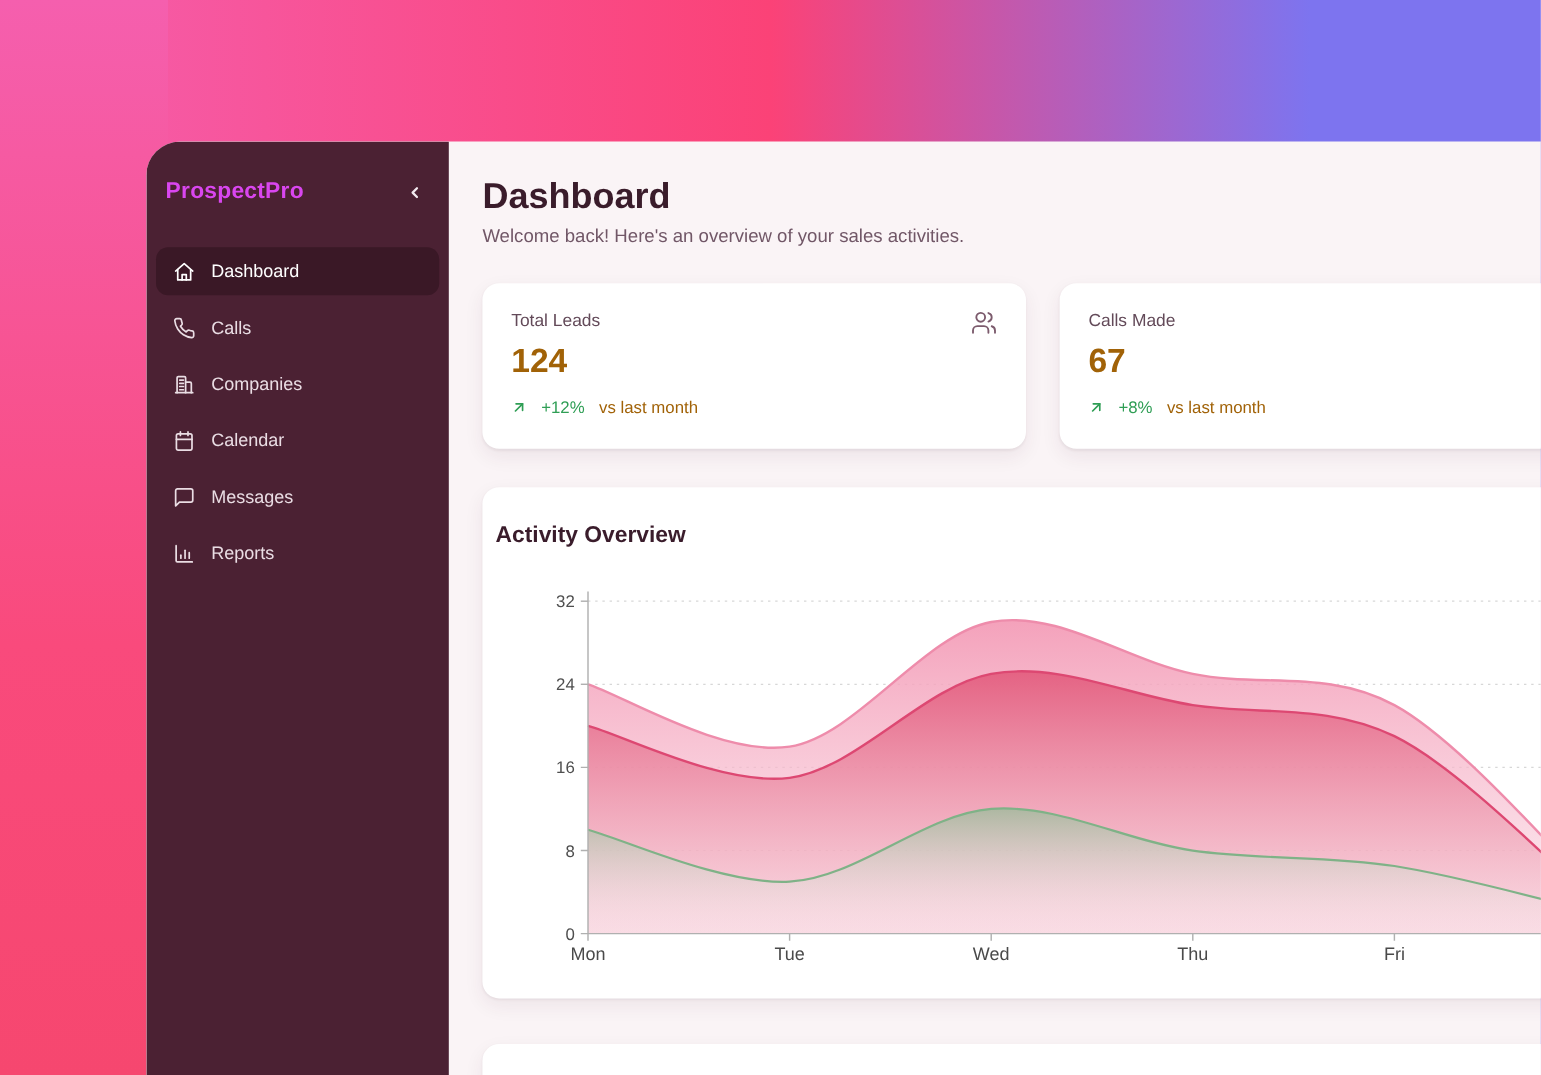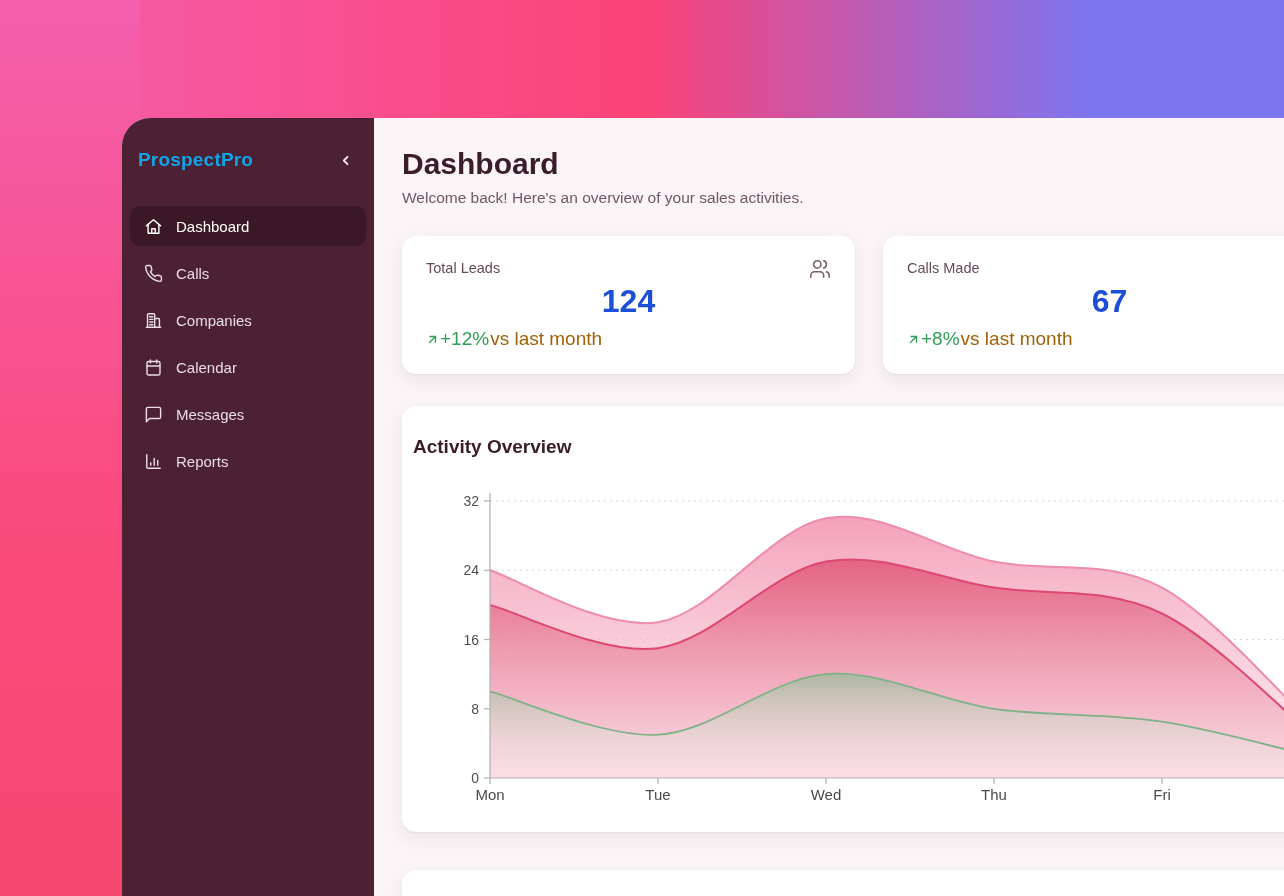--- a/index.html
+++ b/index.html
@@ -15,21 +15,21 @@
   .window{
     position:absolute;left:122px;top:118px;width:1420px;height:810px;
     background:#faf4f6;border-radius:28px 0 0 0;display:flex;overflow:hidden;
   }
   
   .sidebar{
     width:252px;flex-shrink:0;background:#4b2133;color:#efe3ea;
     padding:30px 8px 0 8px;box-sizing:border-box;
   }
   .logo-row{display:flex;align-items:center;justify-content:space-between;padding:0 10px 0 8px;height:24px;}
-  .logo{font-size:19px;font-weight:700;color:#0ea5e9;letter-spacing:.2px;}
+  .logo{font-size:19px;font-weight:700;color:#d946ef;letter-spacing:.2px;}
   .collapse-btn{
     background:none;border:none;color:#f3eaf0;width:22px;height:22px;padding:0;
     cursor:pointer;display:flex;align-items:center;justify-content:center;
   }
   .nav{margin-top:34px;display:flex;flex-direction:column;}
   .nav-item{
     display:flex;align-items:center;gap:13px;height:40px;padding:0 14px;
     border-radius:10px;font-size:15px;color:#eadde4;cursor:pointer;margin-bottom:7px;
   }
   .nav-item.active{background:#3a1826;color:#ffffff;}
@@ -41,22 +41,22 @@
   .subtitle{margin:6px 0 0 0;font-size:15.5px;line-height:20px;color:#715767;}
   .stats{display:flex;gap:28px;margin-top:28px;}
   .stat-card{
     width:453px;height:138px;flex-shrink:0;box-sizing:border-box;position:relative;
     background:#ffffff;border-radius:14px;padding:24px;
     box-shadow:0 1px 2px rgba(76,33,51,.06),0 6px 16px rgba(76,33,51,.07);
   }
   .stat-label{font-size:14.5px;color:#634a59;}
   .stat-icon{position:absolute;top:22px;right:24px;color:#7c5b6d;}
   .stat-icon svg{width:22px;height:22px;}
-  .stat-value{margin-top:8px;font-size:32px;line-height:34px;font-weight:700;color:#1d4ed8;text-align:center;}
-  .stat-delta{margin-top:12px;display:flex;align-items:center;gap:1px;font-size:19px;line-height:18px;}
+  .stat-value{margin-top:8px;font-size:28px;line-height:34px;font-weight:700;color:#a16207;}
+  .stat-delta{margin-top:12px;display:flex;align-items:center;gap:12px;font-size:14px;line-height:18px;}
   .trend-icon{display:flex;align-items:center;}
   .trend-icon svg{width:13px;height:13px;}
   .delta-pct,.trend-icon{color:#2f9e55;}
   .delta-note{color:#a16207;}
   .chart-card{
     width:1100px;height:426px;margin-top:32px;position:relative;
     background:#ffffff;border-radius:14px;
     box-shadow:0 1px 2px rgba(76,33,51,.06),0 6px 16px rgba(76,33,51,.07);
   }
   .chart-title{position:absolute;left:11px;top:30px;margin:0;font-size:19px;font-weight:700;color:#3a1c2b;}

